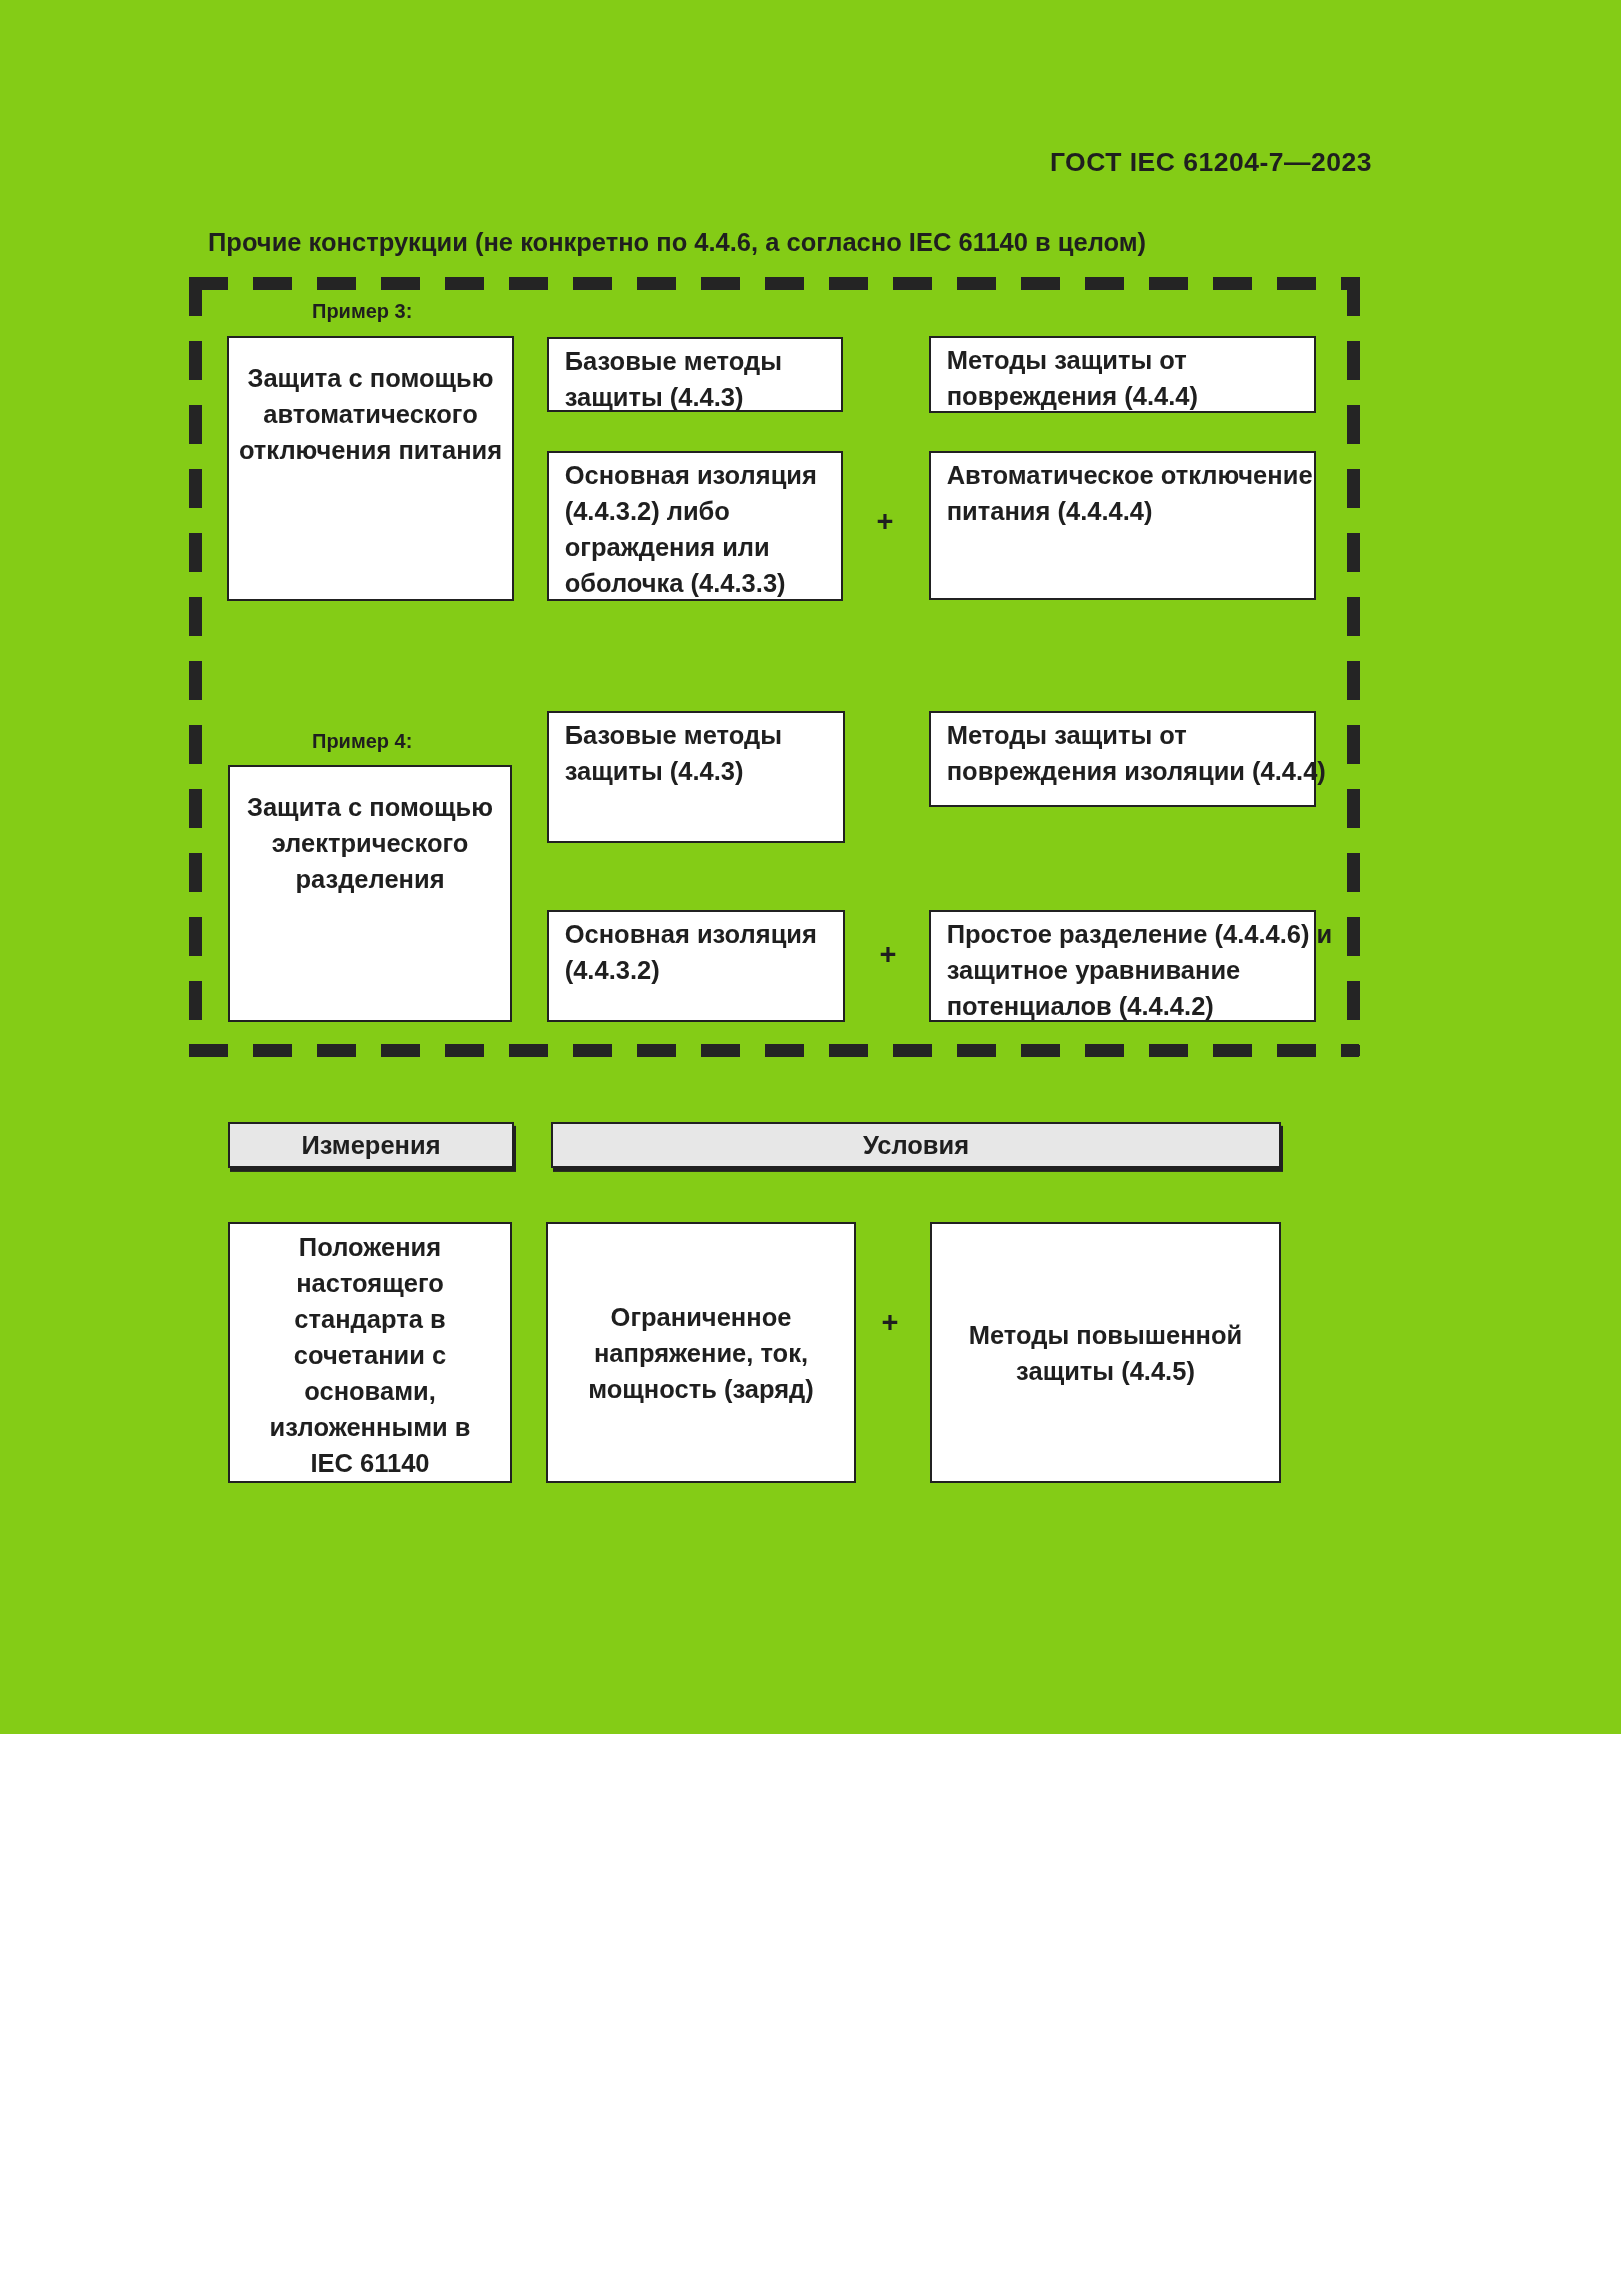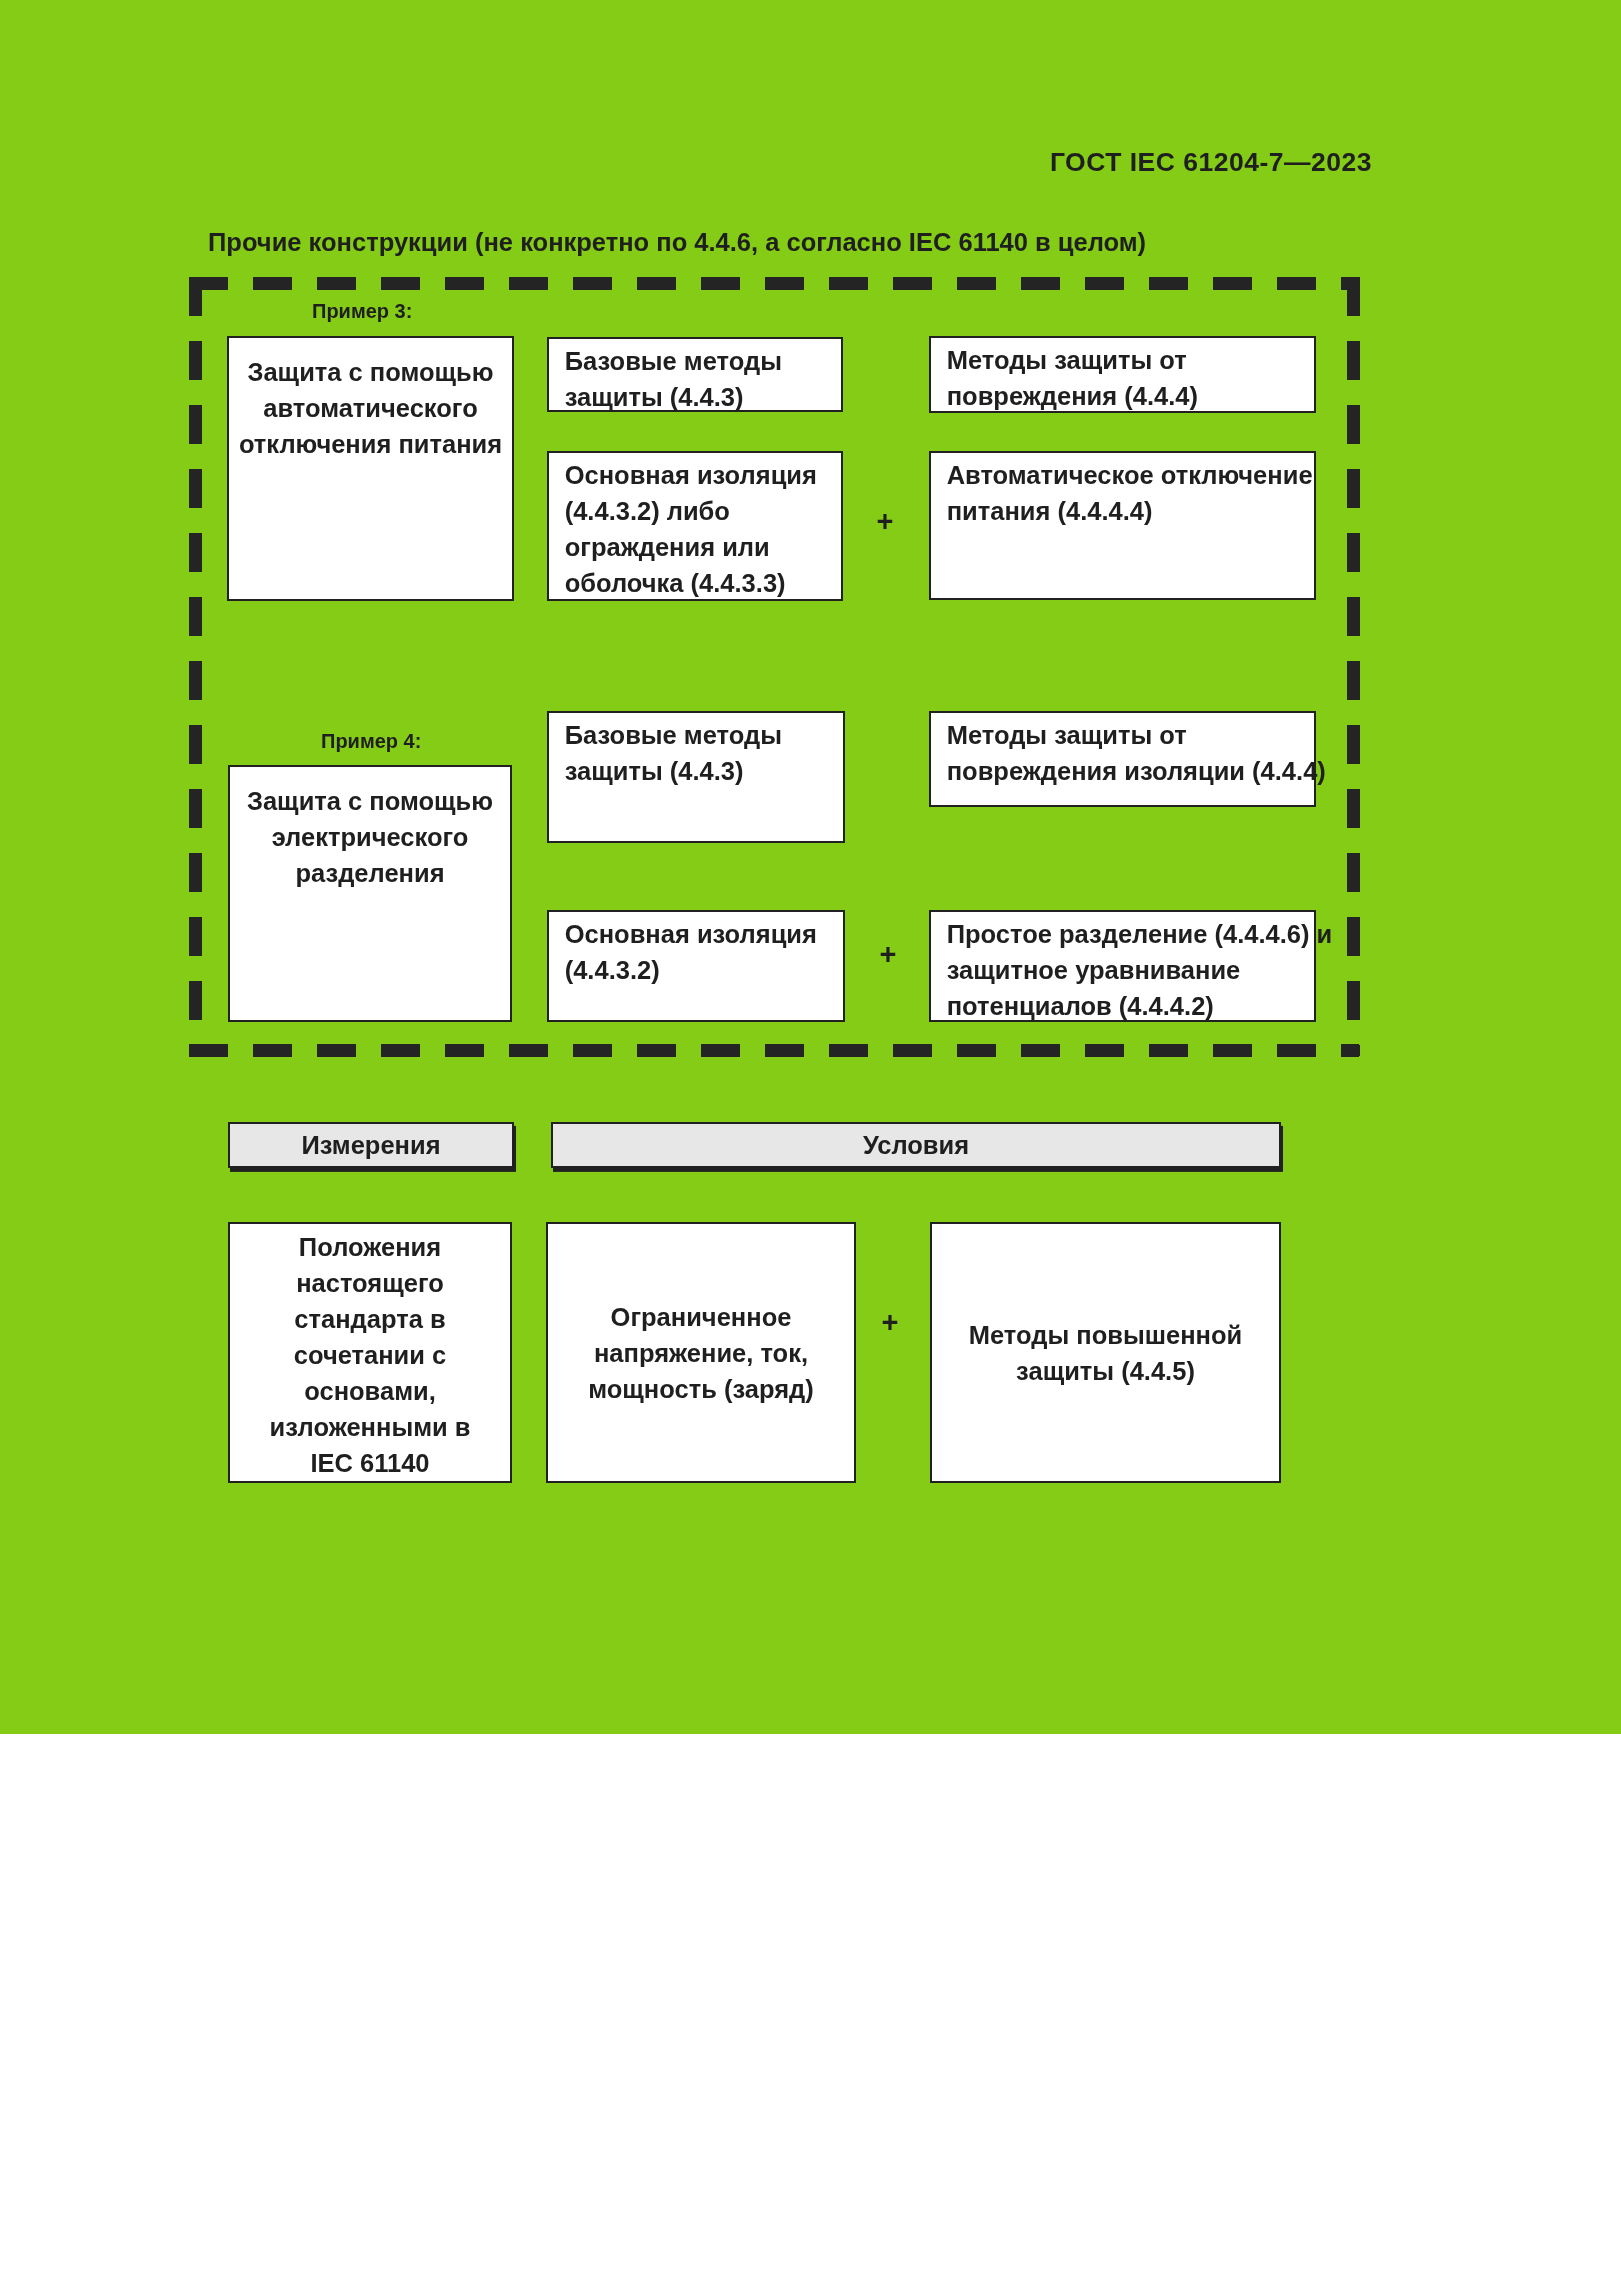--- a/index.html
+++ b/index.html
@@ -44,31 +44,31 @@
   .dash-bottom { top: 1044px; }
   .dash-left { left: 189px; }
   .dash-right { left: 1347px; }
 
   .example-label {
     position: absolute;
     font-size: 20px; font-weight: bold;
     white-space: pre;
   }
   .label-3 { left: 312px; top: 300px; }
-  .label-4 { left: 321px; top: 730px; }
+  .label-4 { left: 312px; top: 730px; }
 
   .box {
     position: absolute;
     border: 2.9px solid #212121;
     background: #ffffff;
     font-size: 25.5px; font-weight: bold;
     line-height: 36px;
     white-space: pre;
   }
-  .box.top-left   { text-align: center; padding-top: 16px; }
+  .box.top-left   { text-align: center; padding-top: 22px; }
   .box.top-start  { padding: 3.9px 9.8px 0 15.7px; }
   .box.flex-center{ display: flex; align-items: center; justify-content: center; text-align: center; }
 
   
   .e3-left  { left: 227px; top: 336px; width: 287px; height: 265px; }
   .e3-mid1  { left: 547px; top: 337px; width: 296px; height: 75px;  }
   .e3-mid2  { left: 547px; top: 451px; width: 296px; height: 150px; }
   .e3-right1{ left: 929px; top: 336px; width: 387px; height: 77px;  }
   .e3-right2{ left: 929px; top: 451px; width: 387px; height: 149px; }
 

